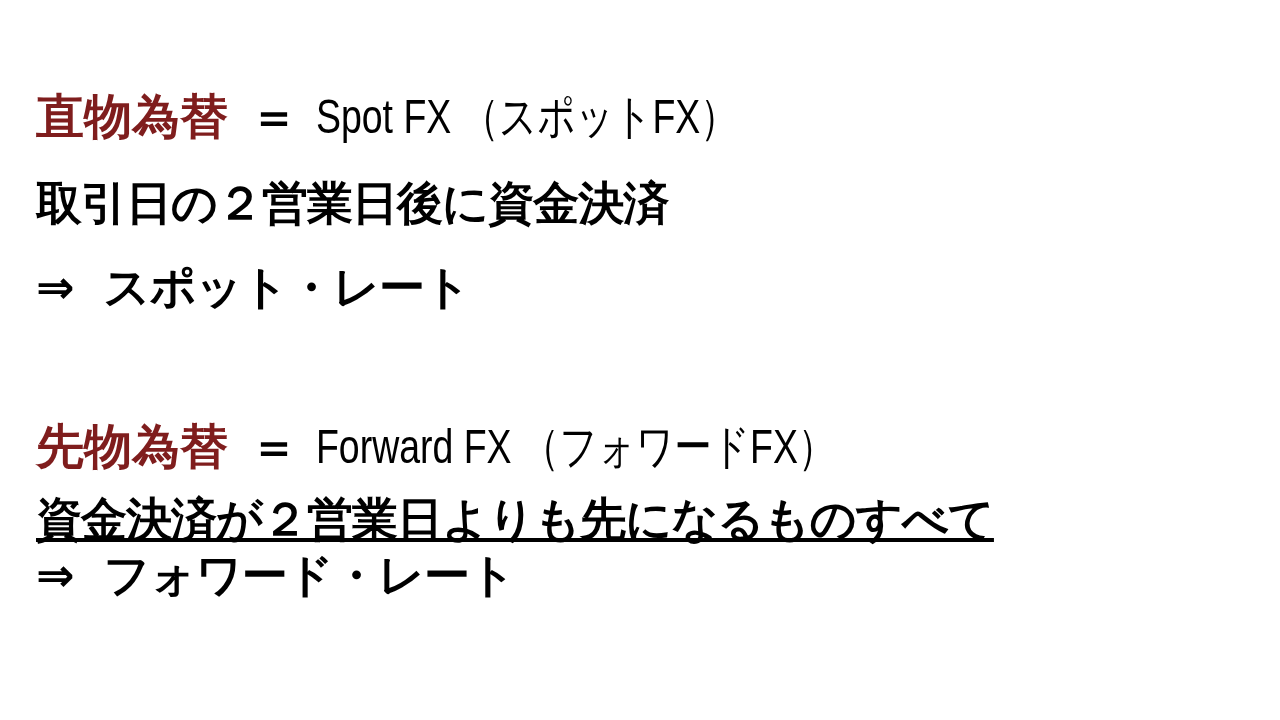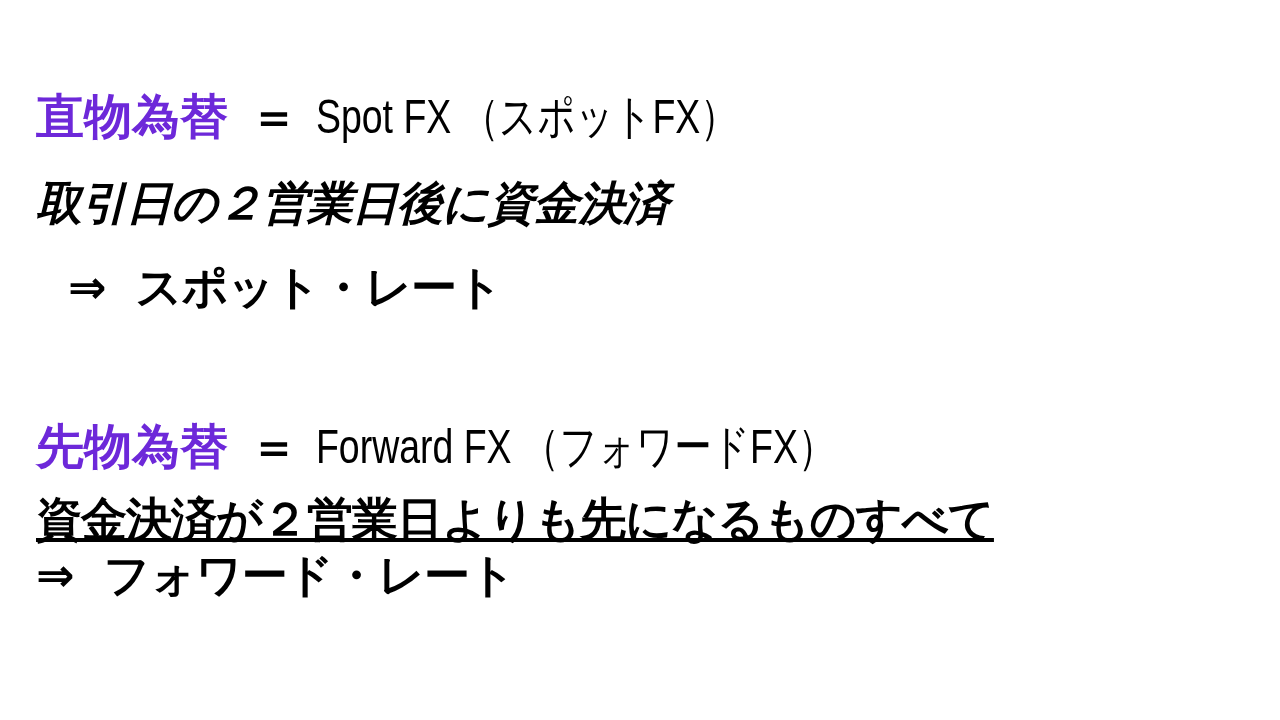--- a/index.html
+++ b/index.html
@@ -17,21 +17,21 @@
     }
     .line {
       position: absolute;
       left: 36px;
       white-space: nowrap;
       font-weight: bold;
       line-height: 1;
       transform-origin: left top;
     }
     .term {
-      color: #6d28d9;
+      color: #7f1d1d;
     }
     .latin {
       font-family: "Liberation Sans", sans-serif;
       font-weight: normal;
       transform: scaleX(0.78);
       display: inline-block;
       transform-origin: left center;
     }
     .heading {
       font-size: 48px;
@@ -47,23 +47,23 @@
   </style>
 </head>
 <body>
 
 <div>
 
   <div class="line heading" style="top:92px;">
     <span class="term">直物為替</span><span class="eq">＝</span><span class="latin"><span>Spot FX</span> <span>（スポットFX）</span></span>
   </div>
 
-  <div class="line body-line" style="top:180px;font-style:italic;">取引日の２営業日後に資金決済</div>
+  <div class="line body-line" style="top:180px;">取引日の２営業日後に資金決済</div>
 
-  <div class="line body-line" style="top:264px;margin-left:32px;">
+  <div class="line body-line" style="top:264px;">
     <span>⇒</span>&nbsp;&nbsp;<span>スポット・レート</span>
   </div>
 
   <div class="line heading" style="top:422px;">
     <span class="term">先物為替</span><span class="eq">＝</span><span class="latin"><span>Forward FX</span> <span>（フォワードFX）</span></span>
   </div>
 
   <div class="line body-line" style="top:496px;text-decoration:underline;">資金決済が２営業日よりも先になるものすべて</div>
 
   <div class="line body-line" style="top:552px;">

